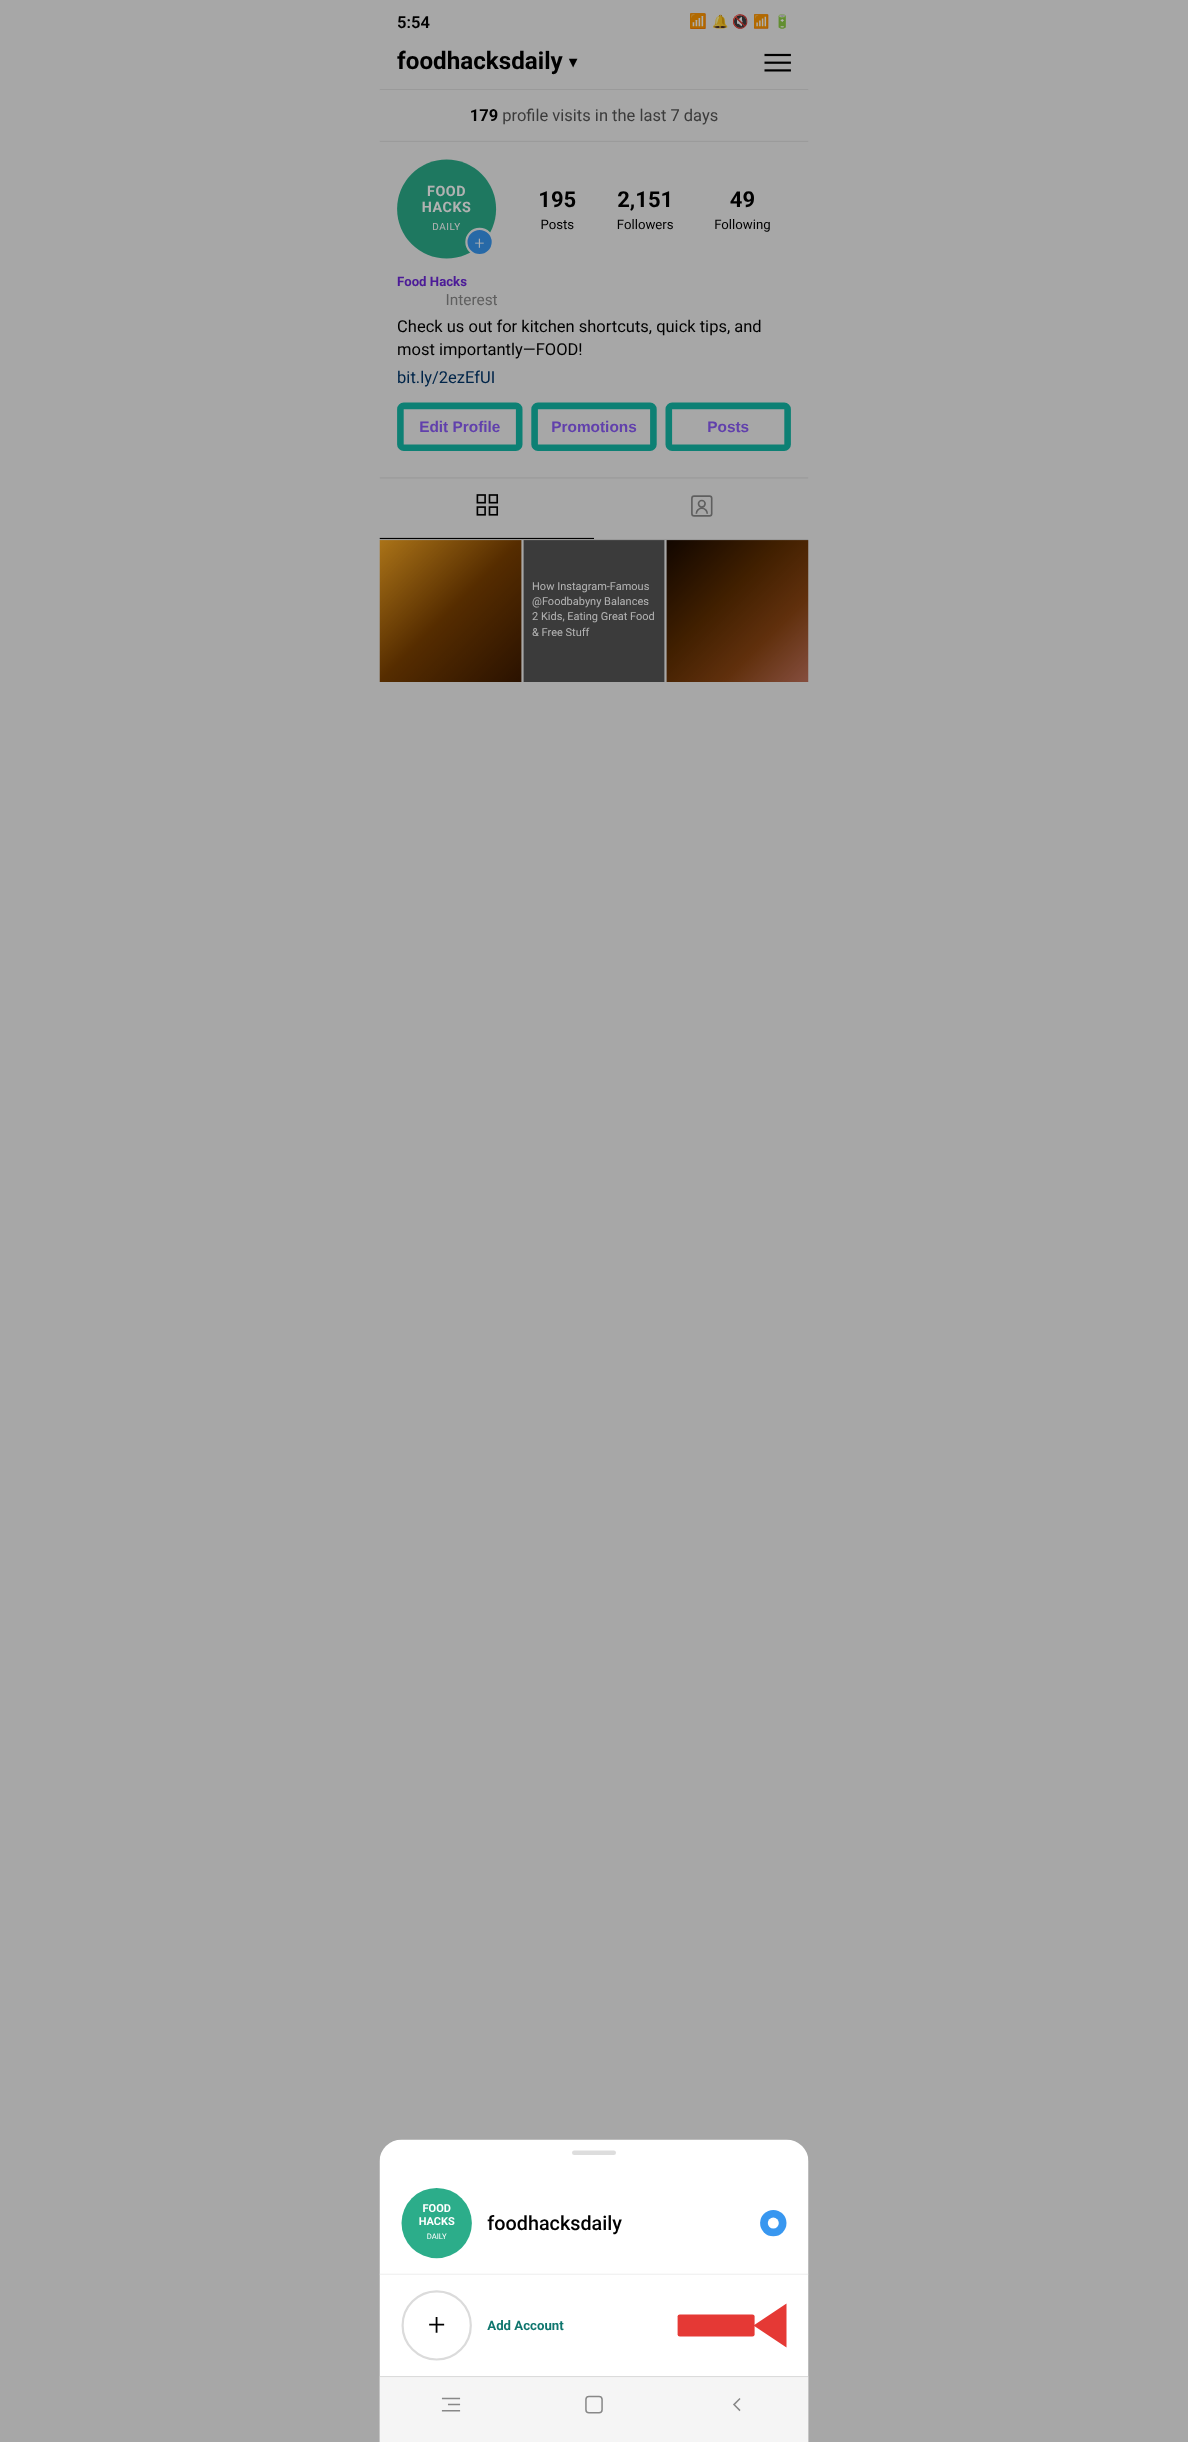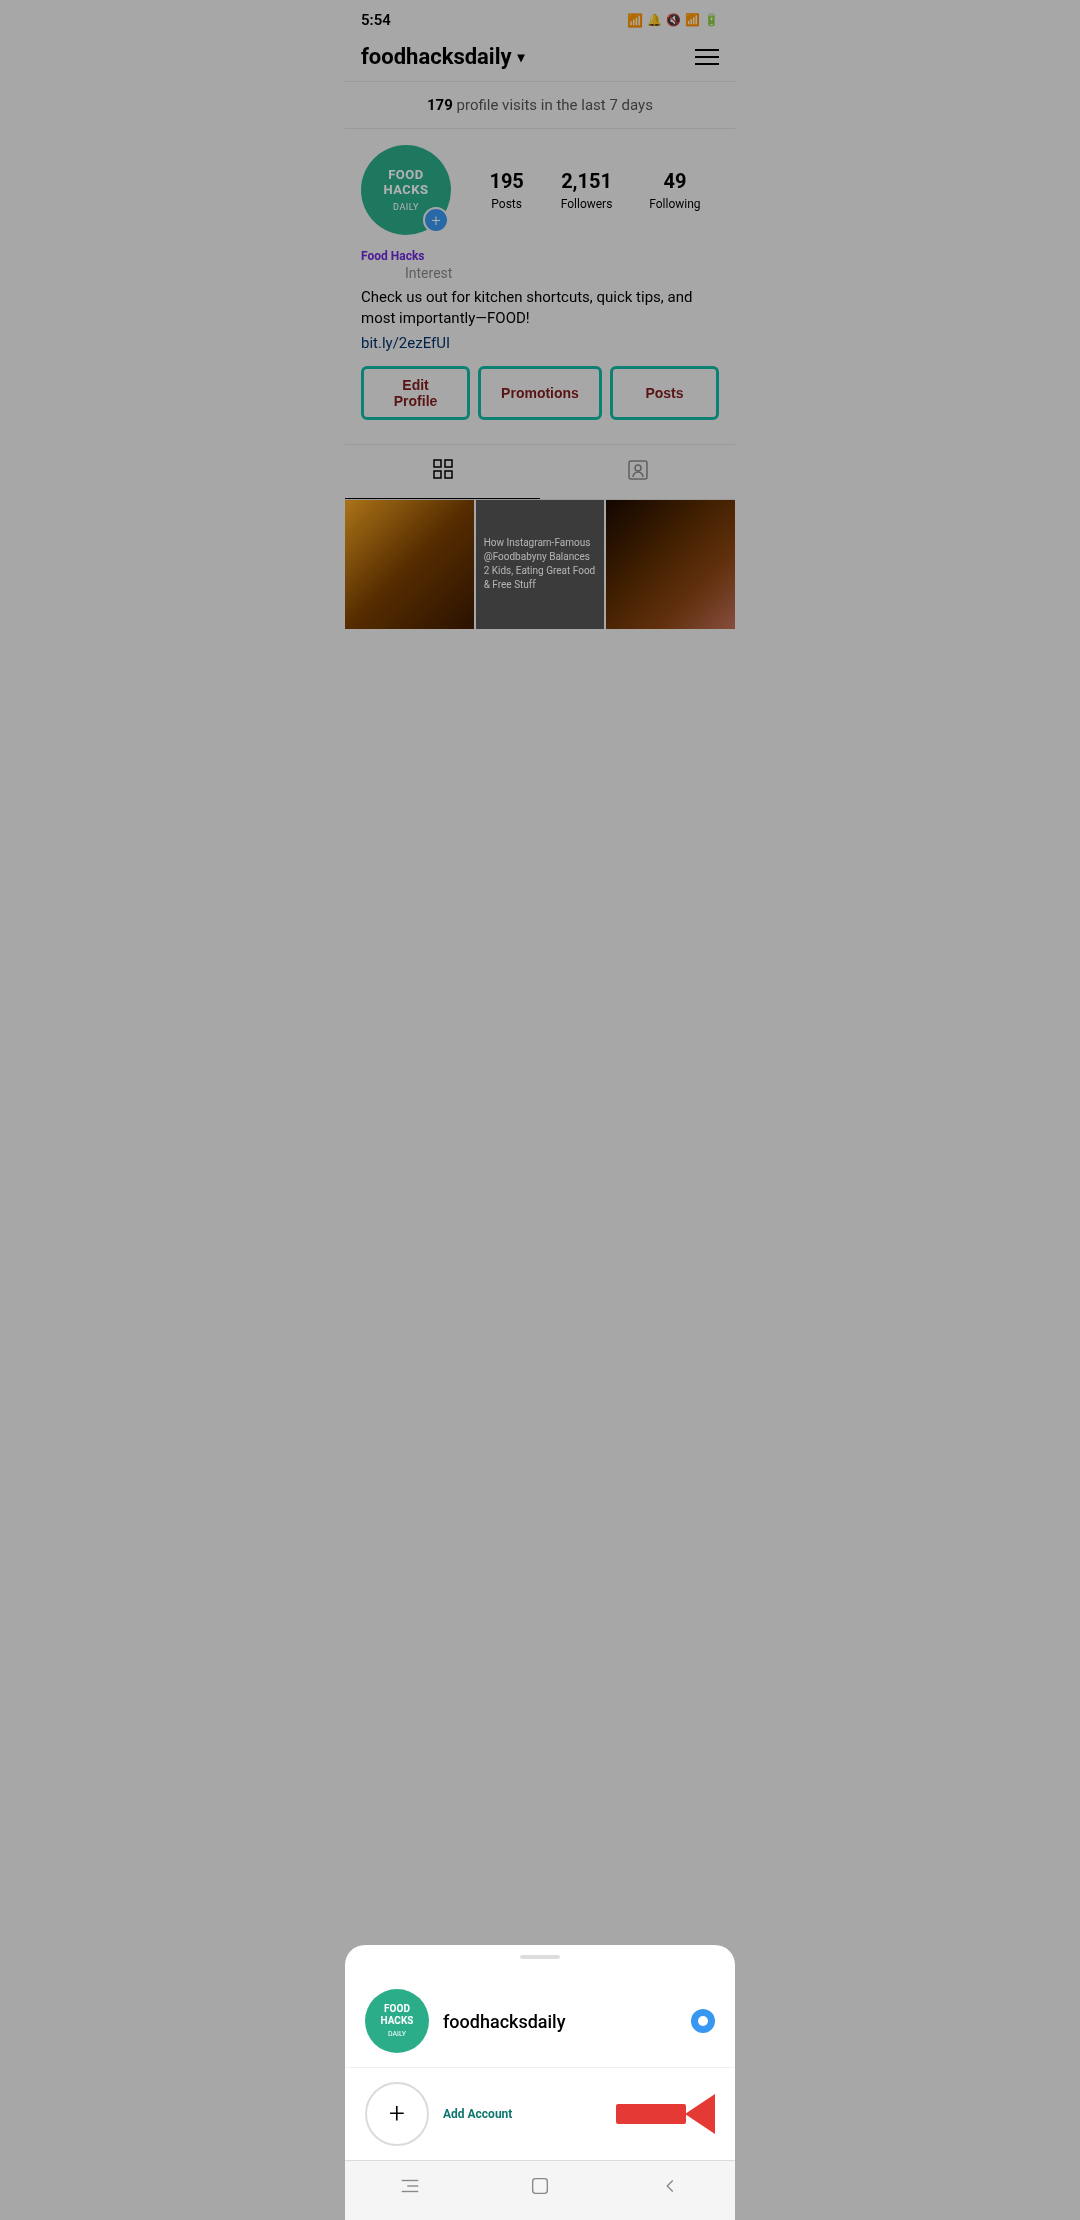--- a/index.html
+++ b/index.html
@@ -178,27 +178,27 @@
     }
 
     
     .action-buttons {
       display: flex;
       gap: 8px;
       margin-bottom: 8px;
     }
     .action-btn {
       flex: 1;
-      padding: 8px 20px;
-      border: 3px solid #14b8a6;
+      padding: 8px 4px;
+      border: 6px solid #14b8a6;
       border-radius: 6px;
       background: #f0f0f0;
       font-size: 14px;
       font-weight: 600;
-      color: #7f1d1d;
+      color: #8b5cf6;
       text-align: center;
       cursor: pointer;
     }
 
     
     .profile-tabs {
       display: flex;
       border-top: 1px solid #dbdbdb;
       border-bottom: 1px solid #dbdbdb;
       background: #f0f0f0;

